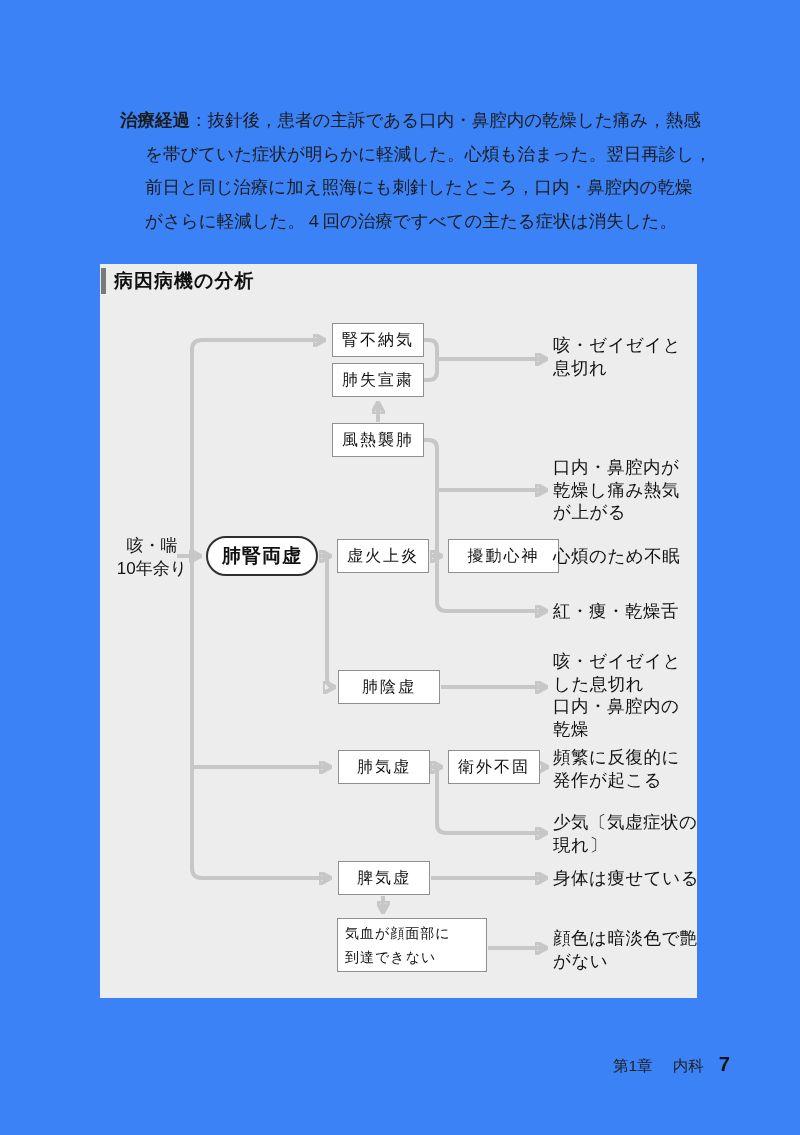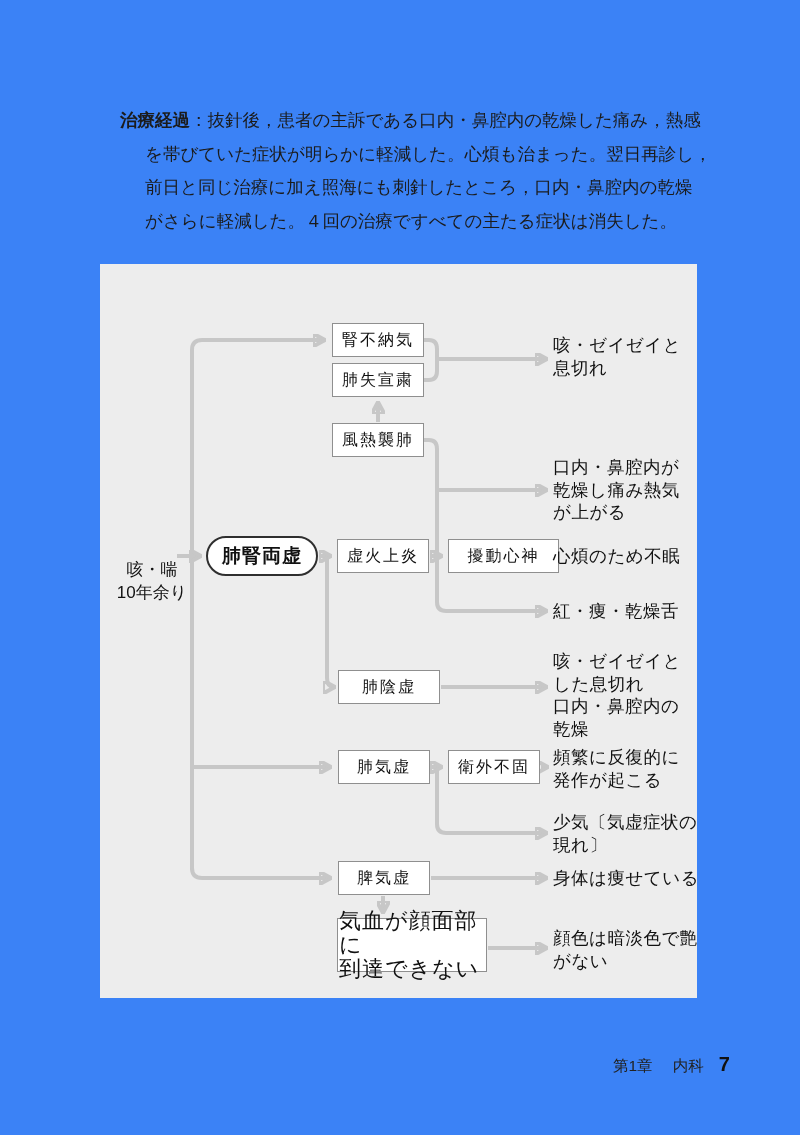--- a/index.html
+++ b/index.html
@@ -36,30 +36,30 @@
     border:1.5px solid #8f8f8f;
     display:flex; align-items:center; justify-content:center;
     font-size:16px; letter-spacing:2px; color:#111;
     white-space:pre-line; text-align:center; line-height:24px;
   }
   .node.oval {
     border:2.5px solid #2f2f2f; border-radius:20px;
     font-weight:bold; font-size:19px; letter-spacing:1px;
   }
   .node.big {
-    justify-content:flex-start; text-align:left; padding-left:1px;
-    letter-spacing:1px; font-size:22px;
+    justify-content:flex-start; text-align:left; padding-left:7px;
+    letter-spacing:1px; font-size:14px;
   }
   .outcome {
     position:absolute; left:453px; font-size:17.5px; line-height:22.5px;
     color:#111; white-space:pre; letter-spacing:0.5px;
   }
   .source {
     position:absolute; left:10px; top:271px; width:84px; text-align:center;
-    font-size:17px; line-height:22.5px; white-space:pre; color:#111;margin-top:24px;
+    font-size:17px; line-height:22.5px; white-space:pre; color:#111;
   }
 
   
   .footer {
     position:absolute; left:613px; top:1053px;
     display:flex; align-items:baseline; font-size:15.5px; color:#222;
   }
   .footer .section { margin-left:20px; }
   .footer .page-num { margin-left:15px; font-size:20px; font-weight:bold; color:#111; }
 </style>
@@ -70,20 +70,24 @@
 
   <div class="para">
     <div class="para-line"><span class="para-label">治療経過</span><span>：抜針後，患者の主訴である口内・鼻腔内の乾燥した痛み，熱感</span></div>
     <div class="para-line cont">を帯びていた症状が明らかに軽減した。心煩も治まった。翌日再診し，</div>
     <div class="para-line cont">前日と同じ治療に加え照海にも刺針したところ，口内・鼻腔内の乾燥</div>
     <div class="para-line cont">がさらに軽減した。４回の治療ですべての主たる症状は消失した。</div>
   </div>
 
   <div class="panel">
 
+    <div class="panel-title">
+      <span class="title-bar"></span>
+      <span class="title-text">病因病機の分析</span>
+    </div>
 
     <svg class="connectors" width="597" height="734" viewBox="0 0 597 734">
       <defs>
         <marker id="arr" markerUnits="userSpaceOnUse" markerWidth="13" markerHeight="13" refX="11" refY="6.5" orient="auto">
           <path d="M0,0 L12,6.5 L0,13 Z" fill="#c7c7c7" stroke="none"></path>
         </marker>
       </defs>
 
       <path d="M 92 606 L 92 86 Q 92 76 102 76 L 224 76" marker-end="url(#arr)"></path>
 

